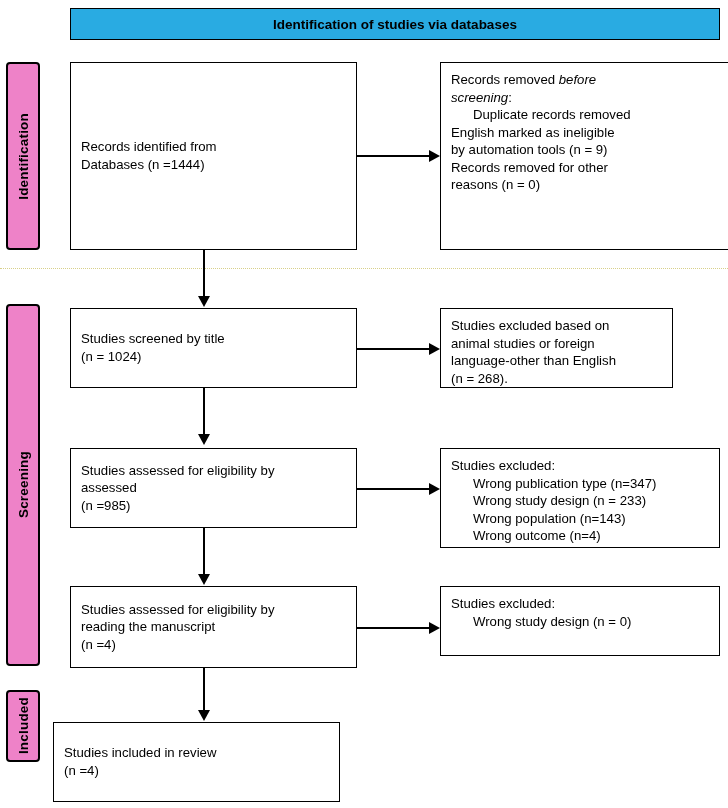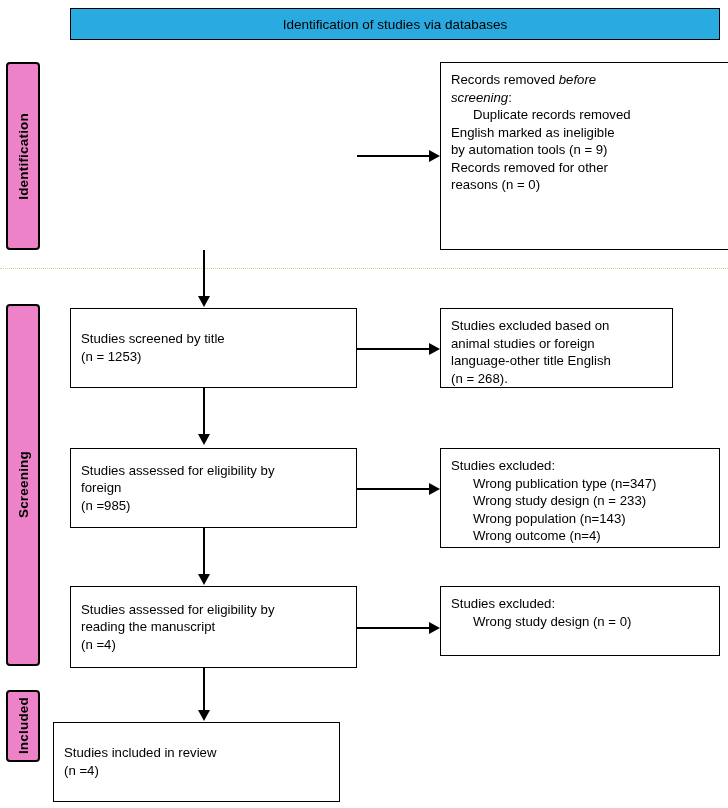--- a/index.html
+++ b/index.html
@@ -27,21 +27,21 @@
     top: 8px;
     width: 650px;
     height: 32px;
     background: #29abe2;
     border: 1px solid #000000;
     box-sizing: border-box;
     display: flex;
     align-items: center;
     justify-content: center;
     font-size: 13.5px;
-    font-weight: normal;
+    font-weight: bold;
     color: #000000;
   }
   
   .stage {
     position: absolute;
     width: 34px;
     background: #ee82c8;
     border: 2px solid #000000;
     border-radius: 4px;
     box-sizing: border-box;
@@ -136,20 +136,26 @@
   <div class="stage" id="stage-identification">
     <span>Identification</span>
   </div>
   <div class="stage" id="stage-screening">
     <span>Screening</span>
   </div>
   <div class="stage" id="stage-included">
     <span>Included</span>
   </div>
 
+  <div class="box" id="box-identified">
+    <div class="box-inner">
+      <div class="line">Records identified from</div>
+      <div class="line">Databases (n =1444)</div>
+    </div>
+  </div>
 
   <div class="box" id="box-removed">
     <div class="box-inner">
       <div class="line"><span>Records removed </span><span class="ital">before</span></div>
       <div class="line"><span class="ital">screening</span><span>:</span></div>
       <div class="line indent">Duplicate records removed</div>
       <div class="line">English marked as ineligible</div>
       <div class="line">by automation tools (n = 9)</div>
       <div class="line">Records removed for other</div>
       <div class="line">reasons (n = 0)</div>
@@ -158,43 +164,43 @@
 
   <div class="arrow h" style="left: 357px; top: 155px; width: 72px;"></div>
   <div class="arrowhead right" style="left: 429px; top: 150px;"></div>
 
   <div class="arrow v" style="left: 203px; top: 250px; height: 46px;"></div>
   <div class="arrowhead down" style="left: 198px; top: 296px;"></div>
 
   <div class="box" id="box-screened">
     <div class="box-inner">
       <div class="line">Studies screened by title</div>
-      <div class="line">(n = 1253)</div>
+      <div class="line">(n = 1024)</div>
     </div>
   </div>
 
   <div class="box" id="box-excluded-title">
     <div class="box-inner">
       <div class="line">Studies excluded based on</div>
       <div class="line">animal studies or foreign</div>
-      <div class="line">language-other title English</div>
+      <div class="line">language-other than English</div>
       <div class="line">(n = 268).</div>
     </div>
   </div>
 
   <div class="arrow h" style="left: 357px; top: 348px; width: 72px;"></div>
   <div class="arrowhead right" style="left: 429px; top: 343px;"></div>
 
   <div class="arrow v" style="left: 203px; top: 388px; height: 46px;"></div>
   <div class="arrowhead down" style="left: 198px; top: 434px;"></div>
 
   <div class="box" id="box-abstract">
     <div class="box-inner">
       <div class="line">Studies assessed for eligibility by</div>
-      <div class="line">foreign</div>
+      <div class="line">assessed</div>
       <div class="line">(n =985)</div>
     </div>
   </div>
 
   <div class="box" id="box-excluded-abs">
     <div class="box-inner">
       <div class="line">Studies excluded:</div>
       <div class="line indent">Wrong publication type (n=347)</div>
       <div class="line indent">Wrong study design (n = 233)</div>
       <div class="line indent">Wrong population (n=143)</div>

